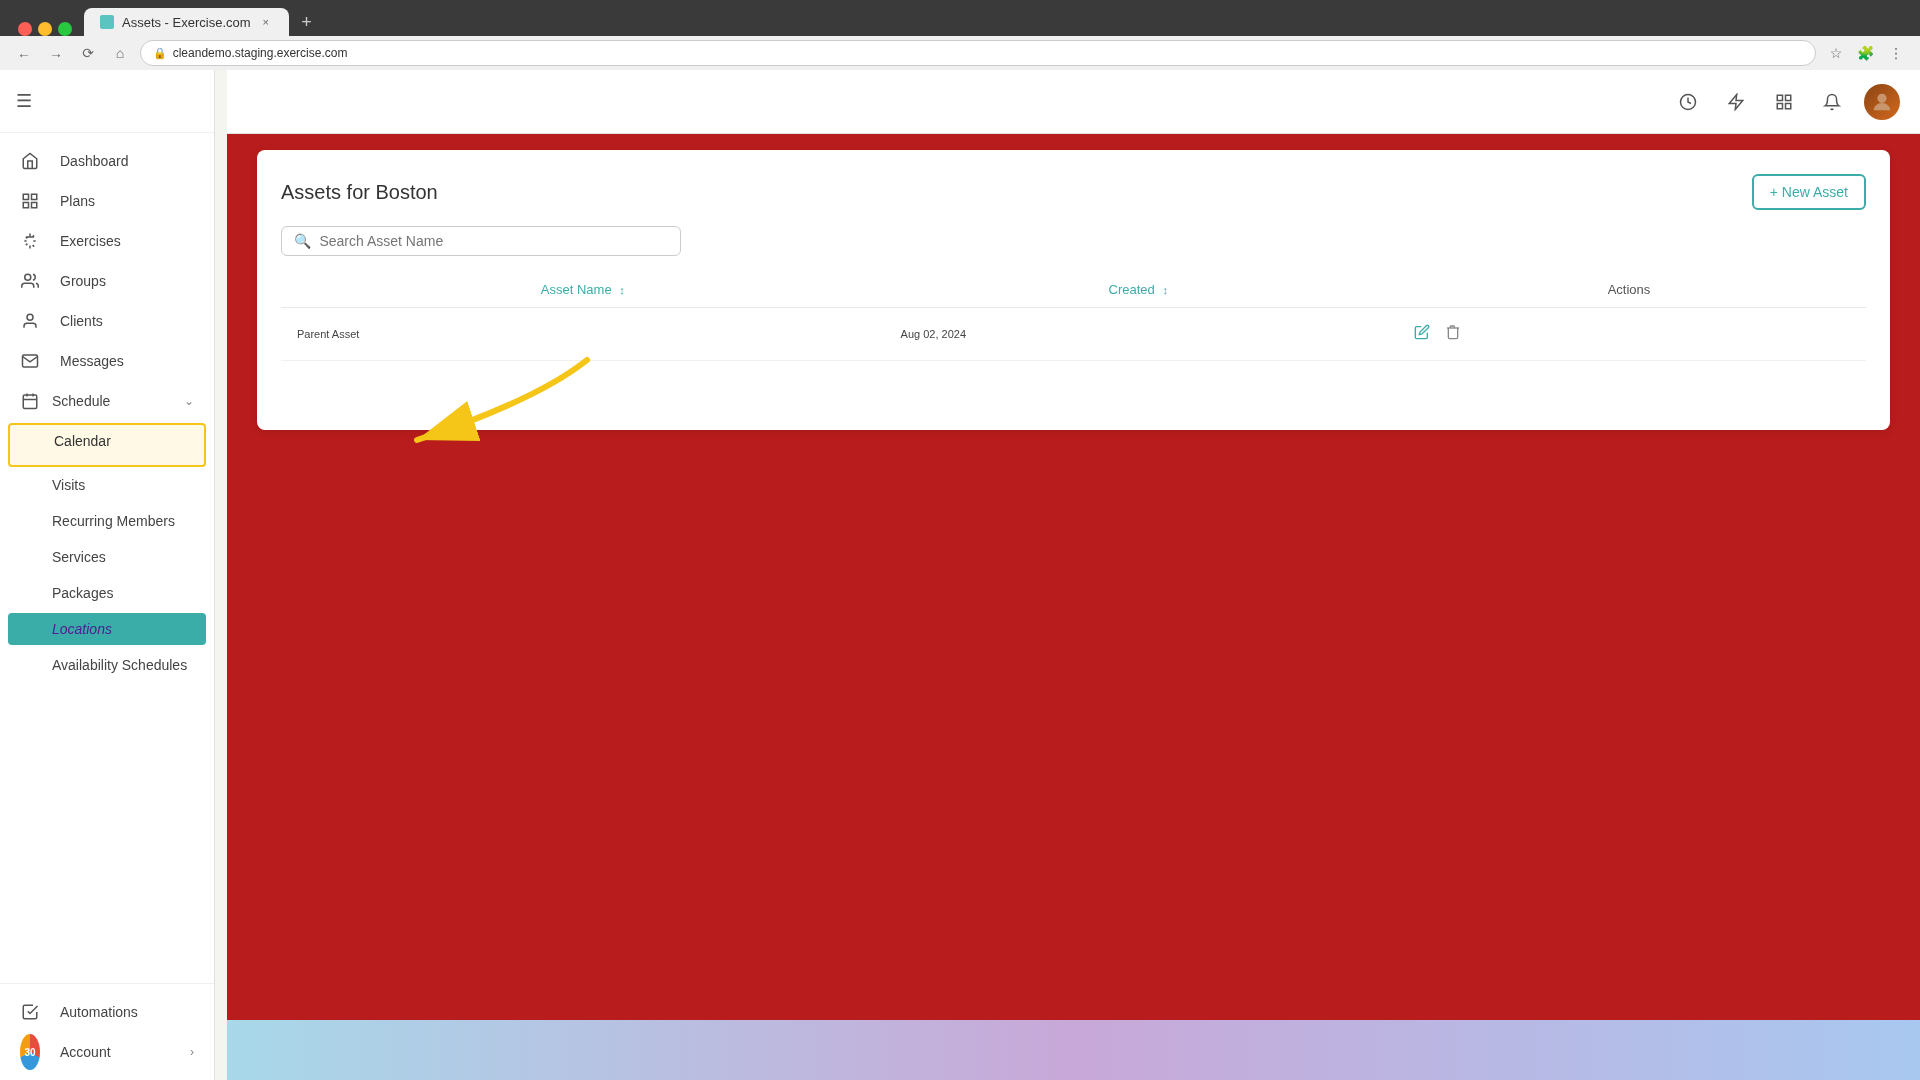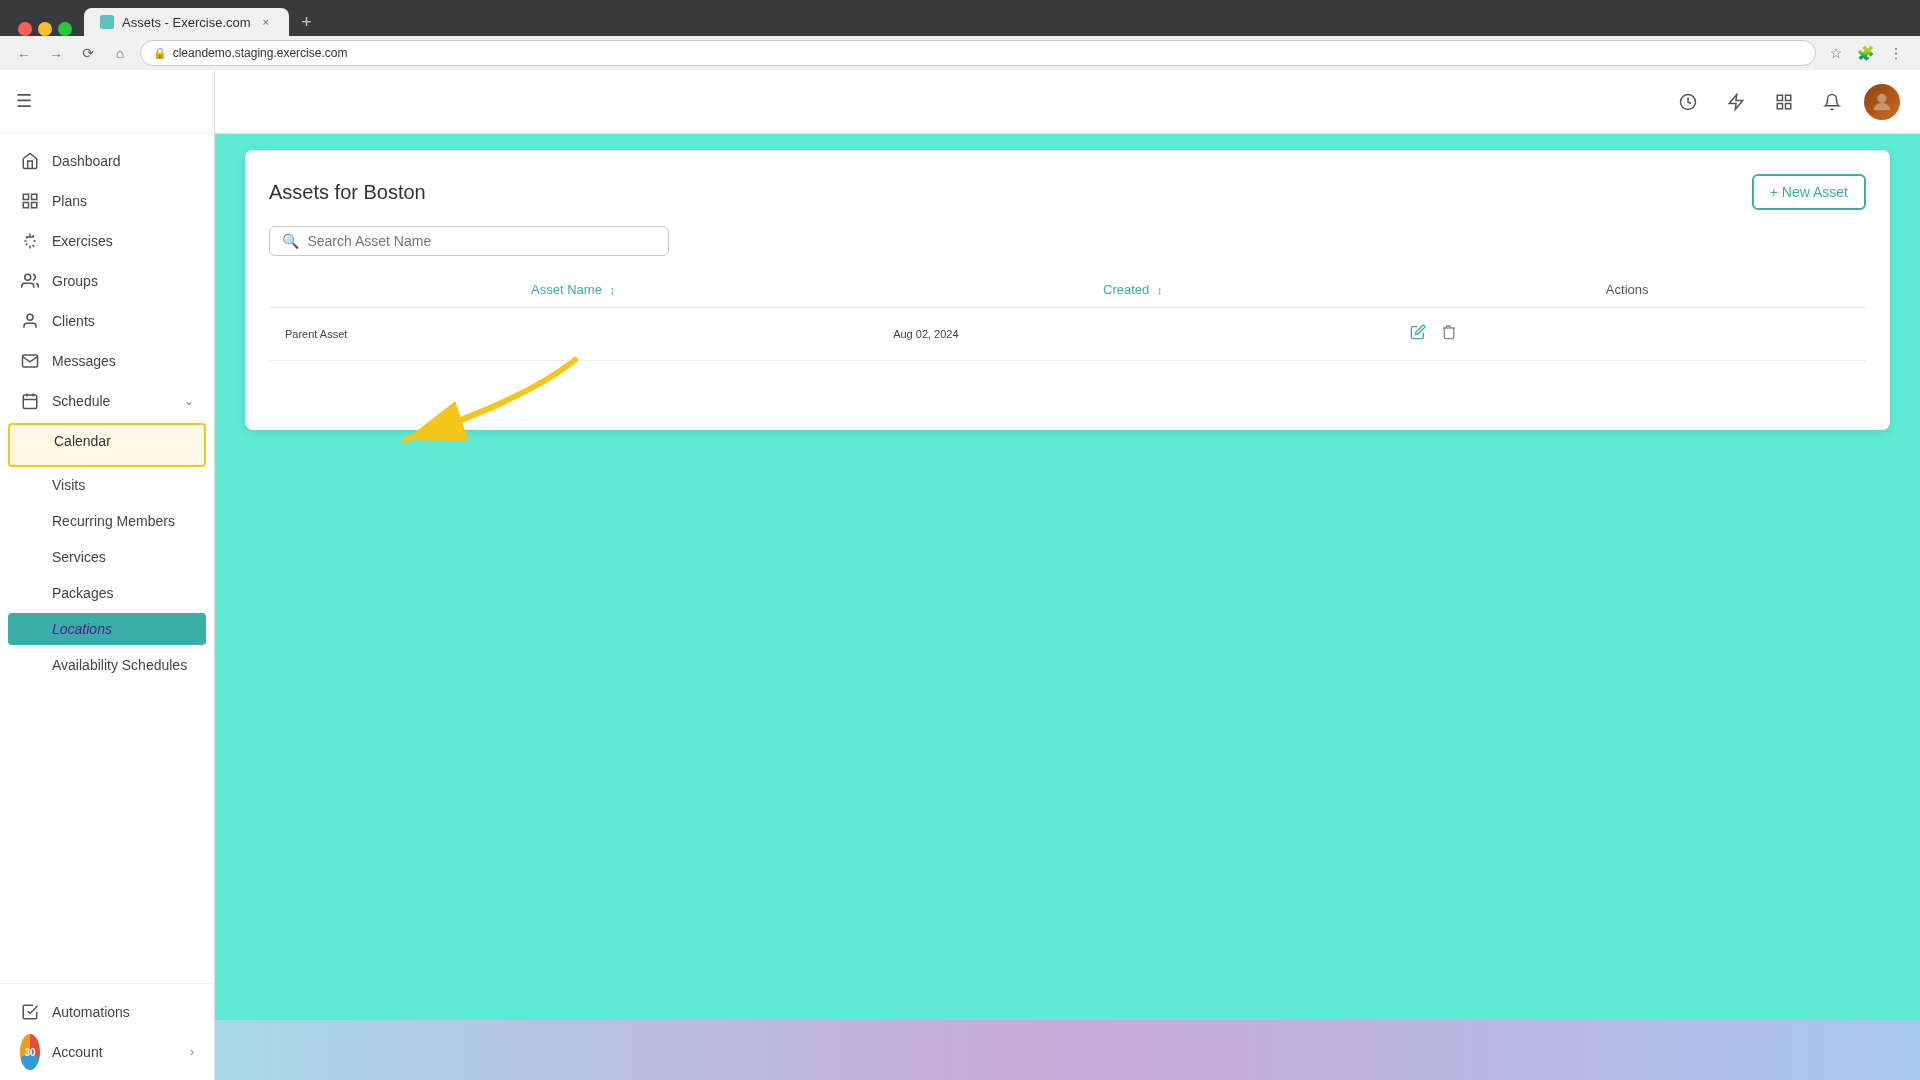--- a/index.html
+++ b/index.html
@@ -26,37 +26,37 @@
     .tl-green { background: #28c840; }
 
     
     .app-layout { display: flex; flex: 1; height: calc(1080px - 70px); }
 
     
     .sidebar { width: 215px; background: white; border-right: 1px solid #e0e0e0; display: flex; flex-direction: column; overflow-y: auto; }
     .sidebar-logo { padding: 20px 16px; border-bottom: 1px solid #f0f0f0; display: flex; align-items: center; gap: 8px; }
     .hamburger { font-size: 18px; color: #555; cursor: pointer; }
     .sidebar-nav { padding: 8px 0; flex: 1; }
-    .nav-item { display: flex; align-items: center; gap: 12px; padding: 10px 20px; color: #444; font-size: 14px; cursor: pointer; border-radius: 0; transition: background 0.15s; }
+    .nav-item { display: flex; align-items: center; gap: 20px; padding: 10px 20px; color: #444; font-size: 14px; cursor: pointer; border-radius: 0; transition: background 0.15s; }
     .nav-item .nav-icon { width: 20px; height: 20px; display: flex; align-items: center; justify-content: center; color: #555; flex-shrink: 0; }
     .nav-item-label { font-size: 14px; }
     .nav-item .chevron { margin-left: auto; font-size: 12px; color: #888; }
     
     
     .schedule-section { }
     .schedule-header { display: flex; align-items: center; gap: 12px; padding: 10px 20px; color: #444; font-size: 14px; cursor: pointer; }
     .schedule-header .nav-icon { width: 20px; height: 20px; display: flex; align-items: center; justify-content: center; color: #555; }
     .schedule-header .chevron { margin-left: auto; font-size: 12px; color: #888; }
     .submenu { padding: 2px 0; }
     .submenu-item { padding: 10px 20px 10px 52px; font-size: 14px; color: #444; cursor: pointer; display: block; }
     .submenu-item.highlighted { background: #fff9e6; border: 2px solid #f5c518; border-radius: 4px; margin: 0 8px; padding: 8px 12px 16px 44px; color: #333; font-weight: 500; }
     .submenu-item.active-teal { background: #3aada9; color: #4c1d95; border-radius: 4px; margin: 2px 8px; padding: 8px 12px 8px 44px; font-size: 14px; font-style: italic; }
 
     
-    .main-content { flex: 1; background: #5eead4; position: relative; overflow: hidden; }
+    .main-content { flex: 1; background: #b91c1c; position: relative; overflow: hidden; margin-left: 12px; }
     
     
     .top-bar { background: white; height: 64px; display: flex; align-items: center; justify-content: flex-end; padding: 0 20px; border-bottom: 1px solid #e0e0e0; position: absolute; top: 0; right: 0; left: 0; }
     .top-bar-icons { display: flex; align-items: center; gap: 16px; }
     .top-bar-icon { width: 32px; height: 32px; display: flex; align-items: center; justify-content: center; color: #555; font-size: 16px; cursor: pointer; }
     .avatar { width: 36px; height: 36px; border-radius: 50%; background: linear-gradient(135deg, #8B4513, #D2691E); display: flex; align-items: center; justify-content: center; overflow: hidden; }
     .notification-badge { position: relative; }
 
     
     .assets-panel { position: absolute; top: 80px; left: 30px; right: 30px; background: white; border-radius: 8px; padding: 24px; box-shadow: 0 2px 8px rgba(0,0,0,0.1); min-height: 280px; }

